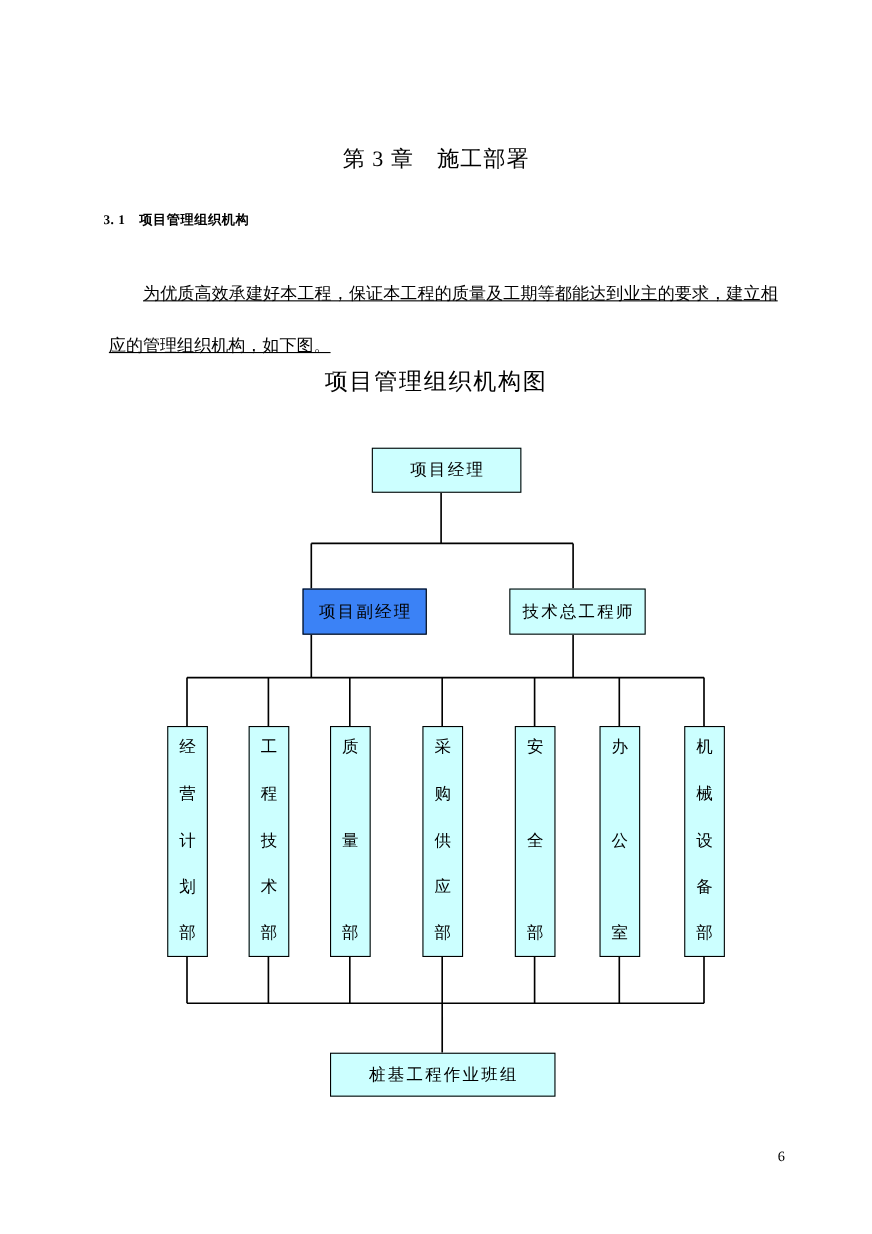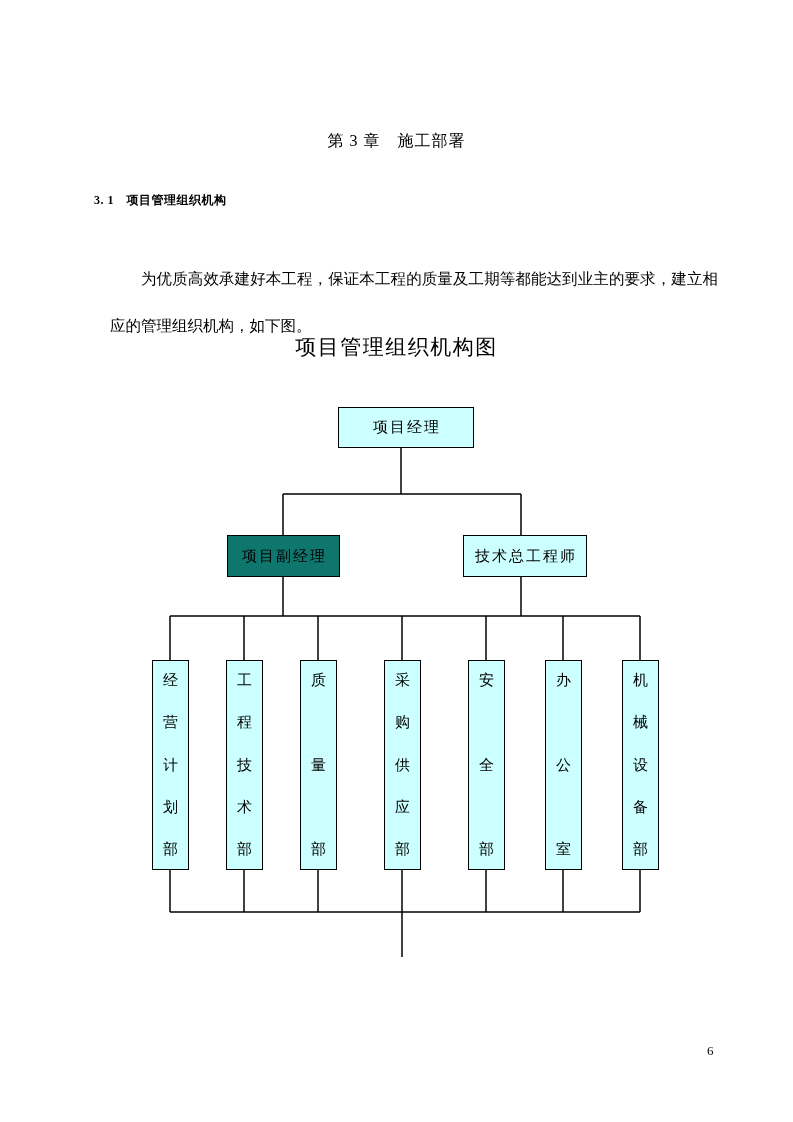--- a/index.html
+++ b/index.html
@@ -3,29 +3,29 @@
 <meta charset="utf-8">
 <style>
   html,body{margin:0;padding:0;background:#888;}
   .page{
     position:relative;width:793px;height:1122px;background:#ffffff;
     font-family:"Liberation Serif","DejaVu Serif",serif;color:#000;
     margin:0 auto;overflow:hidden;
   }
   .chapter-title{
     position:absolute;top:131px;left:0;width:793px;text-align:center;
-    font-size:16px;letter-spacing:1px;
+    font-size:20px;letter-spacing:1px;
   }
   .section-heading{
     position:absolute;top:192px;left:94px;font-size:12px;font-weight:bold;
     letter-spacing:0.5px;
   }
   .body-paragraph{
-    position:absolute;top:239px;left:94px;width:608px;margin:16px;
-    font-size:15.5px;line-height:47px;text-align:justify;text-indent:2em;
+    position:absolute;top:239px;left:94px;width:608px;margin:5px;
+    font-size:15.5px;line-height:47px;text-align:justify;text-indent:2em;text-decoration:underline;
   }
   .figure-title{
     position:absolute;top:333px;left:0;width:793px;text-align:center;
     font-size:21px;letter-spacing:1.5px;
   }
   .org-chart{position:absolute;left:0;top:0;width:793px;height:1122px;}
   .connector-svg{position:absolute;left:0;top:0;width:793px;height:1122px;}
   .node{
     position:absolute;background:#CCFFFF;border:1.5px solid #000;
     box-sizing:border-box;display:flex;align-items:center;justify-content:center;
@@ -79,21 +79,21 @@
         <line x1="486" y1="616" x2="486" y2="660" stroke="#000000" stroke-width="1.5"></line>
         <line x1="486" y1="870" x2="486" y2="912" stroke="#000000" stroke-width="1.5"></line>
         <line x1="563" y1="616" x2="563" y2="660" stroke="#000000" stroke-width="1.5"></line>
         <line x1="563" y1="870" x2="563" y2="912" stroke="#000000" stroke-width="1.5"></line>
         <line x1="640" y1="616" x2="640" y2="660" stroke="#000000" stroke-width="1.5"></line>
         <line x1="640" y1="870" x2="640" y2="912" stroke="#000000" stroke-width="1.5"></line>
       </svg>
 
     <div class="node node-top" style="background: rgb(204, 255, 255); border-color: rgb(0, 0, 0);">项目经理</div>
 
-    <div class="node node-l2-left" style="background: #0f766e; border-color: rgb(0, 0, 0);">项目副经理</div>
+    <div class="node node-l2-left" style="background: #3b82f6; border-color: rgb(0, 0, 0); margin-left: 48px;">项目副经理</div>
 
     <div class="node node-l2-right" style="background: rgb(204, 255, 255); border-color: rgb(0, 0, 0);">技术总工程师</div>
 
     <div>
         <div class="dept-box" style="left: 152px; background: rgb(204, 255, 255); border-color: rgb(0, 0, 0);">
           <span>经</span>
           <span>营</span>
           <span>计</span>
           <span>划</span>
           <span>部</span>
@@ -129,16 +129,17 @@
         </div>
         <div class="dept-box" style="left: 622px; background: rgb(204, 255, 255); border-color: rgb(0, 0, 0);">
           <span>机</span>
           <span>械</span>
           <span>设</span>
           <span>备</span>
           <span>部</span>
         </div>
       </div>
 
+    <div class="node node-bottom" style="background: rgb(204, 255, 255); border-color: rgb(0, 0, 0);">桩基工程作业班组</div>
   </div>
 
   <div class="page-number">6</div>
 </div>
 
 </body></html>

